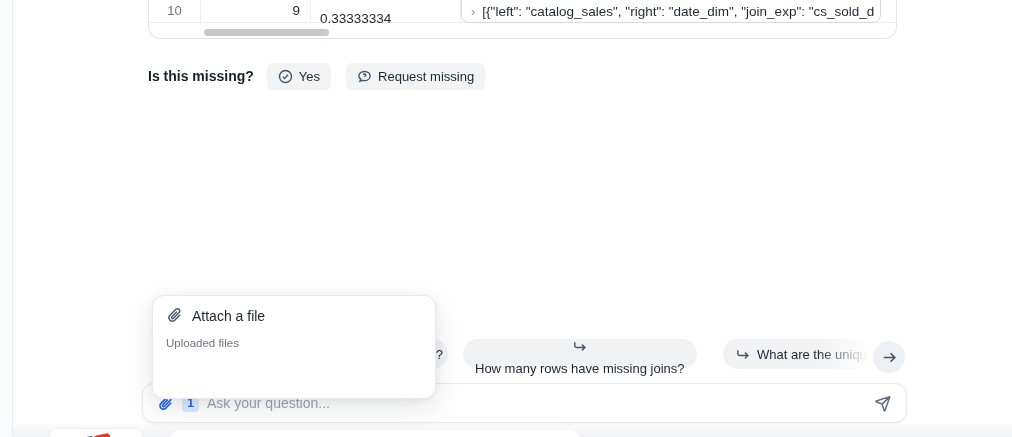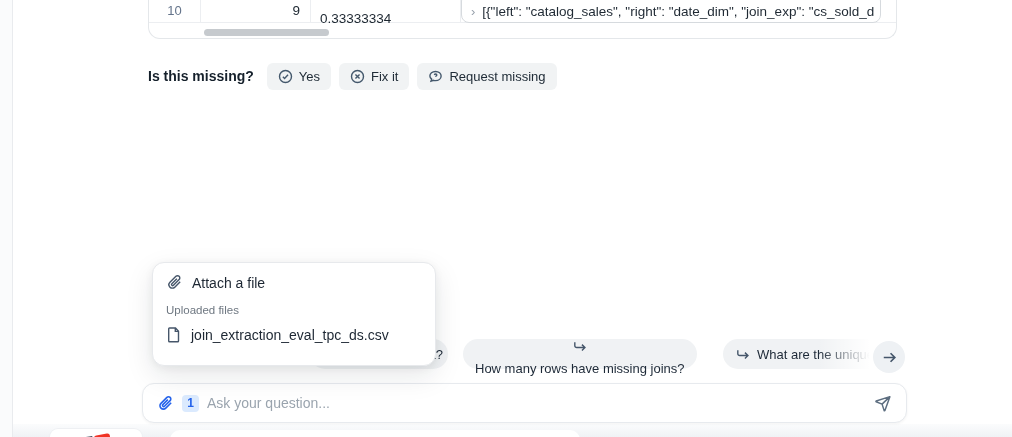--- a/index.html
+++ b/index.html
@@ -31,21 +31,21 @@
     border:1px solid #d6dade; border-radius:8px; background:#fff;
     display:flex; align-items:center; gap:7px; padding:6px 6px 0 9px; overflow:hidden; }
   .json-chevron { color:#97a0ab; font-size:13px; line-height:1; flex:0 0 auto; }
   .json-text { font-size:13.5px; color:#1f2933; white-space:nowrap; overflow:hidden; }
   .h-scrollbar { position:absolute; left:55px; top:29px; width:125px; height:7px;
     border-radius:4px; background:#c6cace; }
 
   
   .feedback { position:absolute; left:148px; top:62px; height:28px; display:flex; align-items:center; }
   .feedback-label { font-size:14px; font-weight:700; color:#15202b; margin-right:13px; }
-  .fb-buttons { display:flex; gap:8px; }
+  .fb-buttons { display:flex; gap:15px; }
   .pill-btn { height:27px; padding:0 11px; background:#f1f3f4; border:none; border-radius:6px;
     display:flex; align-items:center; gap:6px; font-size:13px; color:#212d38; cursor:pointer;
     font-family:"Liberation Sans", sans-serif; }
   .pill-btn svg { stroke:#44586c; }
 
   
   .chip { position:absolute; top:339px; height:30px; border-radius:15px; background:#f0f2f4;
     display:flex; align-items:center; gap:7px; padding:0 12px; font-size:13px; color:#1d2937;
     white-space:nowrap; cursor:pointer; }
   .chip svg { stroke:#45566a; flex:0 0 auto; }
@@ -53,21 +53,21 @@
   .chip-2 { left:463px;flex-direction:column; }
   .chip-3 { left:723px; width:176px; overflow:hidden; }
   .chip-fade { position:absolute; left:818px; top:336px; width:94px; height:36px;
     background:linear-gradient(to right, rgba(255,255,255,0), #ffffff 55%); }
   .scroll-right-btn { position:absolute; left:873px; top:341px; width:32px; height:32px;
     border:none; border-radius:50%; background:#eef1f4; display:flex; align-items:center;
     justify-content:center; cursor:pointer; }
   .scroll-right-btn svg { stroke:#45566a; }
 
   
-  .attach-menu { position:absolute; left:152px; top:262px; width:284px; height:104px;
+  .attach-menu { position:absolute; left:152px; top:295px; width:284px; height:104px;
     background:#fff; border:1px solid #e7e9ec; border-radius:12px; z-index:5;
     box-shadow:0 10px 28px rgba(20,30,40,.10), 0 2px 8px rgba(20,30,40,.06); }
   .attach-row { display:flex; align-items:center; gap:9px; padding:11px 12px 0 13px; cursor:pointer; }
   .attach-row svg { stroke:#46566a; }
   .attach-label { font-size:14px; color:#1d2733; }
   .uploaded-label { margin:13px 0 0 13px; font-size:11.5px; color:#6e7781; }
   .file-row { display:flex; align-items:center; gap:9px; margin-top:10px; padding-left:13px; cursor:pointer; }
   .file-row svg { stroke:#46566a; }
   .file-name { font-size:14px; color:#1d2733; }
 
@@ -125,29 +125,20 @@
         <svg width="15" height="15" viewBox="0 0 16 16" fill="none" stroke-width="1.5">
           <circle cx="8" cy="8" r="6.4"></circle>
             <path d="M5.2 8.3l1.8 1.8 3.7-4"></path>
         </svg>
         </span>
       <span>Yes</span>
     </button>
     <button class="pill-btn">
       <span>
         <svg width="15" height="15" viewBox="0 0 16 16" fill="none" stroke-width="1.5">
-          <circle cx="8" cy="8" r="6.4"></circle>
-            <path d="M5.8 5.8l4.4 4.4M10.2 5.8l-4.4 4.4"></path>
-        </svg>
-        </span>
-      <span>Fix it</span>
-    </button>
-    <button class="pill-btn">
-      <span>
-        <svg width="15" height="15" viewBox="0 0 16 16" fill="none" stroke-width="1.5">
           <path d="M8 2.6c3.5 0 6 2.2 6 4.9s-2.5 4.9-6 4.9c-.7 0-1.4-.1-2-.3L3.2 13l.7-2.2C2.8 9.9 2 8.8 2 7.5 2 4.8 4.5 2.6 8 2.6z"></path>
           <path d="M6.8 6.4c.2-.6.7-1 1.3-1 .7 0 1.3.5 1.3 1.1 0 .8-1.3 1-1.3 1.7"></path>
         </svg>
         </span>
       <span>Request missing</span>
     </button>
   </div>
 </div>
 
 <div class="chip chip-1">
@@ -181,29 +172,20 @@
 <div class="attach-menu">
   <div class="attach-row">
     <span>
       <svg width="17" height="17" viewBox="0 0 18 18" fill="none" stroke-width="1.5">
         <path d="M15 8.2l-5.7 5.7a3.6 3.6 0 0 1-5.1-5.1l6.3-6.3a2.4 2.4 0 0 1 3.4 3.4l-6 6a1.2 1.2 0 0 1-1.7-1.7l5.3-5.3"></path>
       </svg>
       </span>
     <span class="attach-label">Attach a file</span>
   </div>
   <div class="uploaded-label">Uploaded files</div>
-  <div class="file-row">
-    <span>
-      <svg width="16" height="17" viewBox="0 0 16 17" fill="none" stroke-width="1.4">
-        <path d="M3.5 2h6l3 3.2V15a.8.8 0 0 1-.8.8H3.5a.8.8 0 0 1-.8-.8V2.8a.8.8 0 0 1 .8-.8z"></path>
-        <path d="M9.3 2v3.4h3.2"></path>
-      </svg>
-      </span>
-    <span class="file-name">join_extraction_eval_tpc_ds.csv</span>
-  </div>
 </div>
 
 <div class="composer">
   <span class="clip">
     <svg width="17" height="17" viewBox="0 0 18 18" fill="none" stroke-width="1.7">
       <path d="M15 8.2l-5.7 5.7a3.6 3.6 0 0 1-5.1-5.1l6.3-6.3a2.4 2.4 0 0 1 3.4 3.4l-6 6a1.2 1.2 0 0 1-1.7-1.7l5.3-5.3"></path>
     </svg>
     </span>
   <span class="attach-count">1</span>
   <input class="question-input" type="text" placeholder="Ask your question..." style="">

